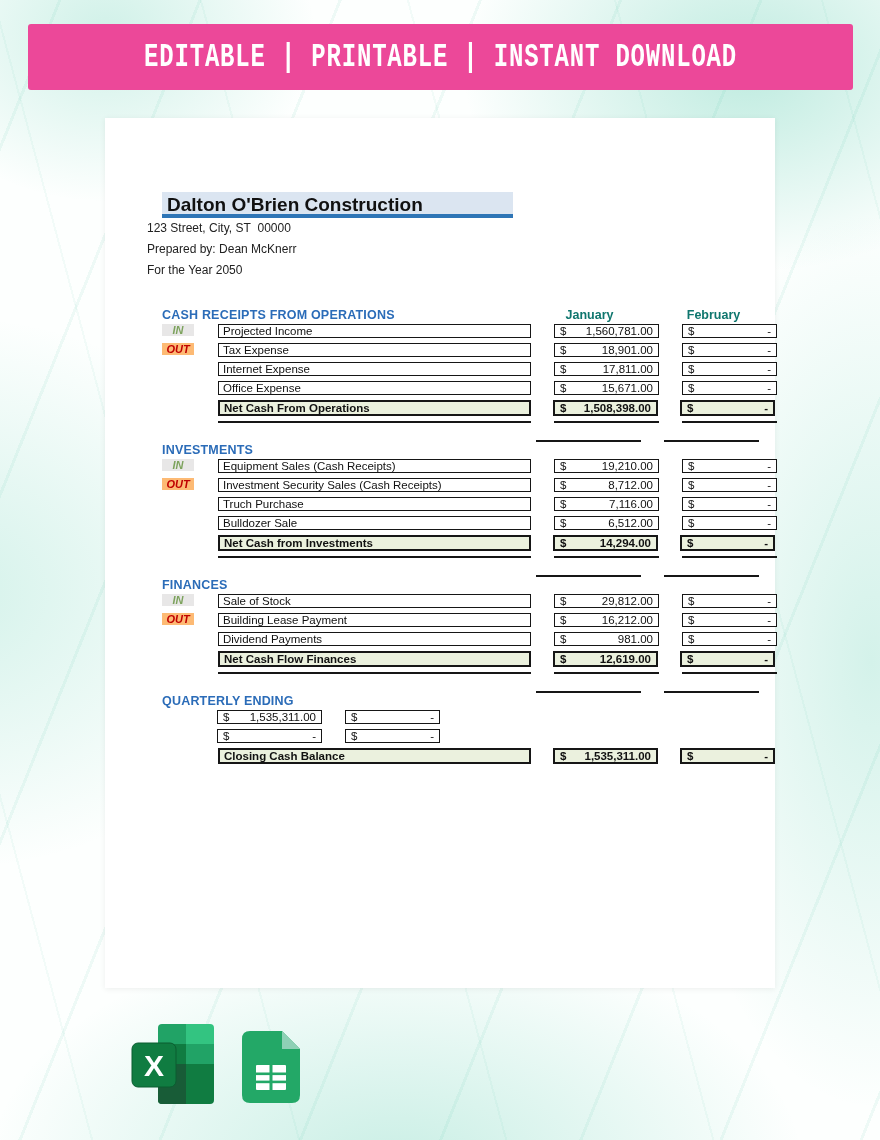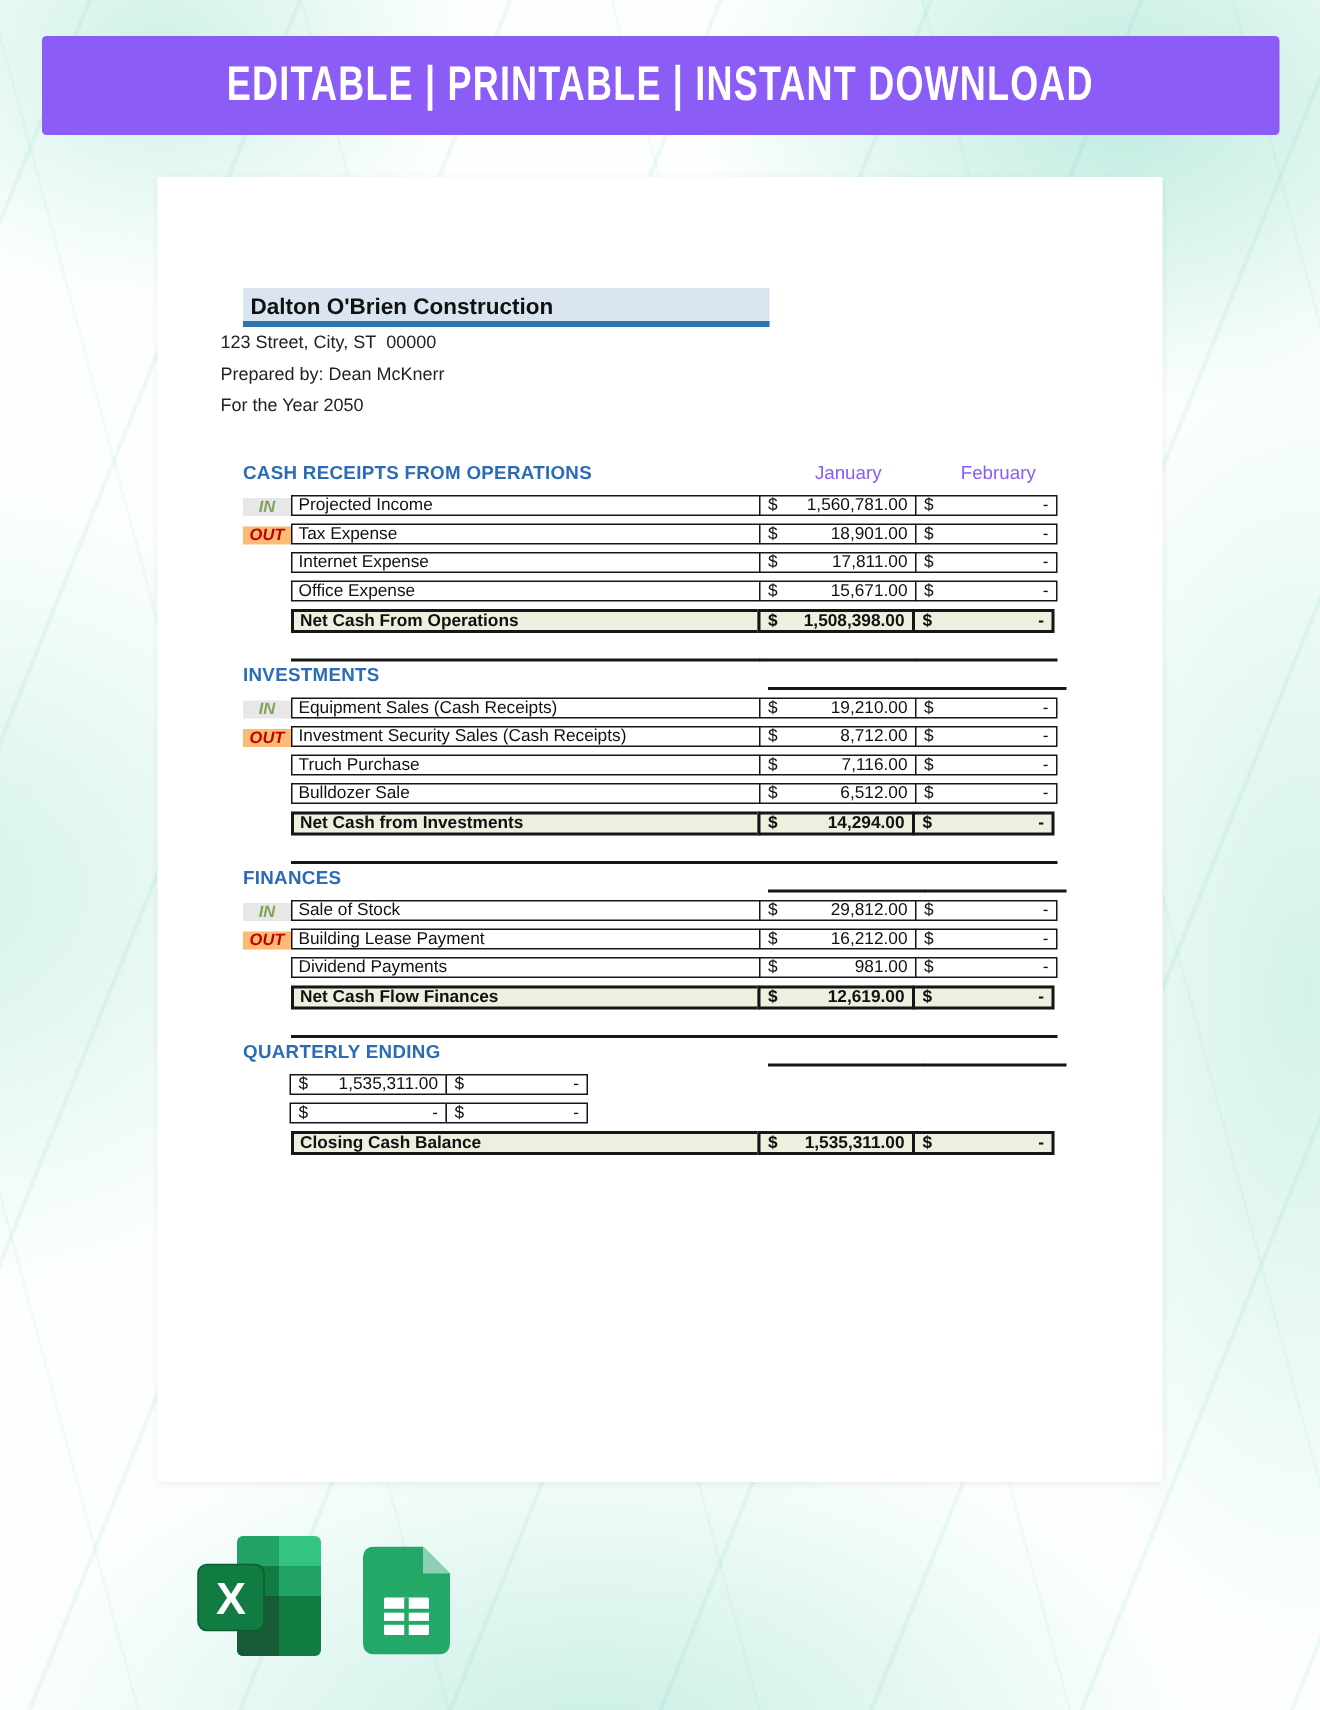--- a/index.html
+++ b/index.html
@@ -24,55 +24,55 @@
   .banner-text{
     font-size:30px;font-weight:700;letter-spacing:1px;white-space:nowrap;
     display:inline-block;transform:scaleX(.80) scaleY(1.08);
   }
   .page{
     position:absolute;left:105px;top:118px;width:670px;height:870px;background:#fff;
     box-shadow:0 1px 6px rgba(0,0,0,.07);
   }
   .doc-title{
     position:absolute;left:57px;top:74px;width:351px;height:26px;background:#dbe5f1;
-    border-bottom:4px solid #2e75b6;font-size:15px;font-weight:700;color:#111;
+    border-bottom:4px solid #2e75b6;font-size:19px;font-weight:700;color:#111;
     line-height:26px;padding-left:5px;box-sizing:border-box;white-space:nowrap;
   }
   .doc-line{position:absolute;left:42px;font-size:12px;color:#222;}
   .line-address{top:103px;}
   .line-prepared{top:124px;}
   .line-year{top:145px;}
 
   .sheet{position:absolute;left:57px;top:187px;width:554px;}
-  .trow{display:flex;height:20px;margin-top:-1px;align-items:flex-end;}
+  .trow{display:flex;height:20px;margin-top:-1px;align-items:flex-start;gap:24px;}
   .trow:first-child{margin-top:0;}
   .tagcell{width:32px;flex:none;display:flex;align-items:center;justify-content:center;
     font-size:11px;font-style:italic;font-weight:700;}
   .tagcell.in{background:#e8e7e7;color:#7ca25c;}
   .tagcell.out{background:#fdba74;color:#c00000;}
   .cell{border:1px solid #161616;background:#fff;box-sizing:border-box;display:flex;align-items:center;}
   .cell.desc{width:313px;flex:none;padding:0 4px;font-size:11.5px;color:#111;white-space:nowrap;overflow:hidden;}
   .cell.jan{width:105px;flex:none;margin-left:-1px;justify-content:space-between;padding:0 5px;font-size:11.5px;color:#111;}
   .cell.feb{width:95px;flex:none;margin-left:-1px;justify-content:space-between;padding:0 5px;font-size:11.5px;color:#111;}
   .sec-title{width:351px;flex:none;color:#2b6cb8;font-weight:700;font-size:12.5px;
     line-height:20px;white-space:nowrap;letter-spacing:.2px;}
-  .mhead{width:105px;flex:none;color:#8b5cf6;font-weight:400;font-size:12.5px;text-align:center;line-height:20px;}
+  .mhead{width:105px;flex:none;color:#0f766e;font-weight:700;font-size:12.5px;text-align:center;line-height:20px;}
   .mhead.fe{width:95px;}
   .trow.total{height:22px;}
   .trow.total .cell{border-width:2px;background:#ebf1de;font-weight:700;}
   .trow.total .cell.jan,.trow.total .cell.feb{margin-left:-2px;}
   .cur{flex:none;}
   .val{flex:none;text-align:right;}
   .excel-wrap{position:absolute;left:128px;top:1022px;width:88px;height:84px;}
   .gsheets-wrap{position:absolute;left:240px;top:1031px;width:62px;height:72px;}
 </style>
 </head>
 <body>
 
-<div class="banner" style="background:#8b5cf6;">
+<div class="banner" style="background:#ec4899;font-family:Liberation Mono, monospace;">
   <span class="banner-text">EDITABLE | PRINTABLE | INSTANT DOWNLOAD</span>
 </div>
 
 <div class="page">
   <div class="doc-title">Dalton O'Brien Construction</div>
   <div class="doc-line line-address">123 Street, City, ST&nbsp; 00000</div>
   <div class="doc-line line-prepared">Prepared by: Dean McKnerr</div>
   <div class="doc-line line-year">For the Year 2050</div>
 
   <div class="sheet">

